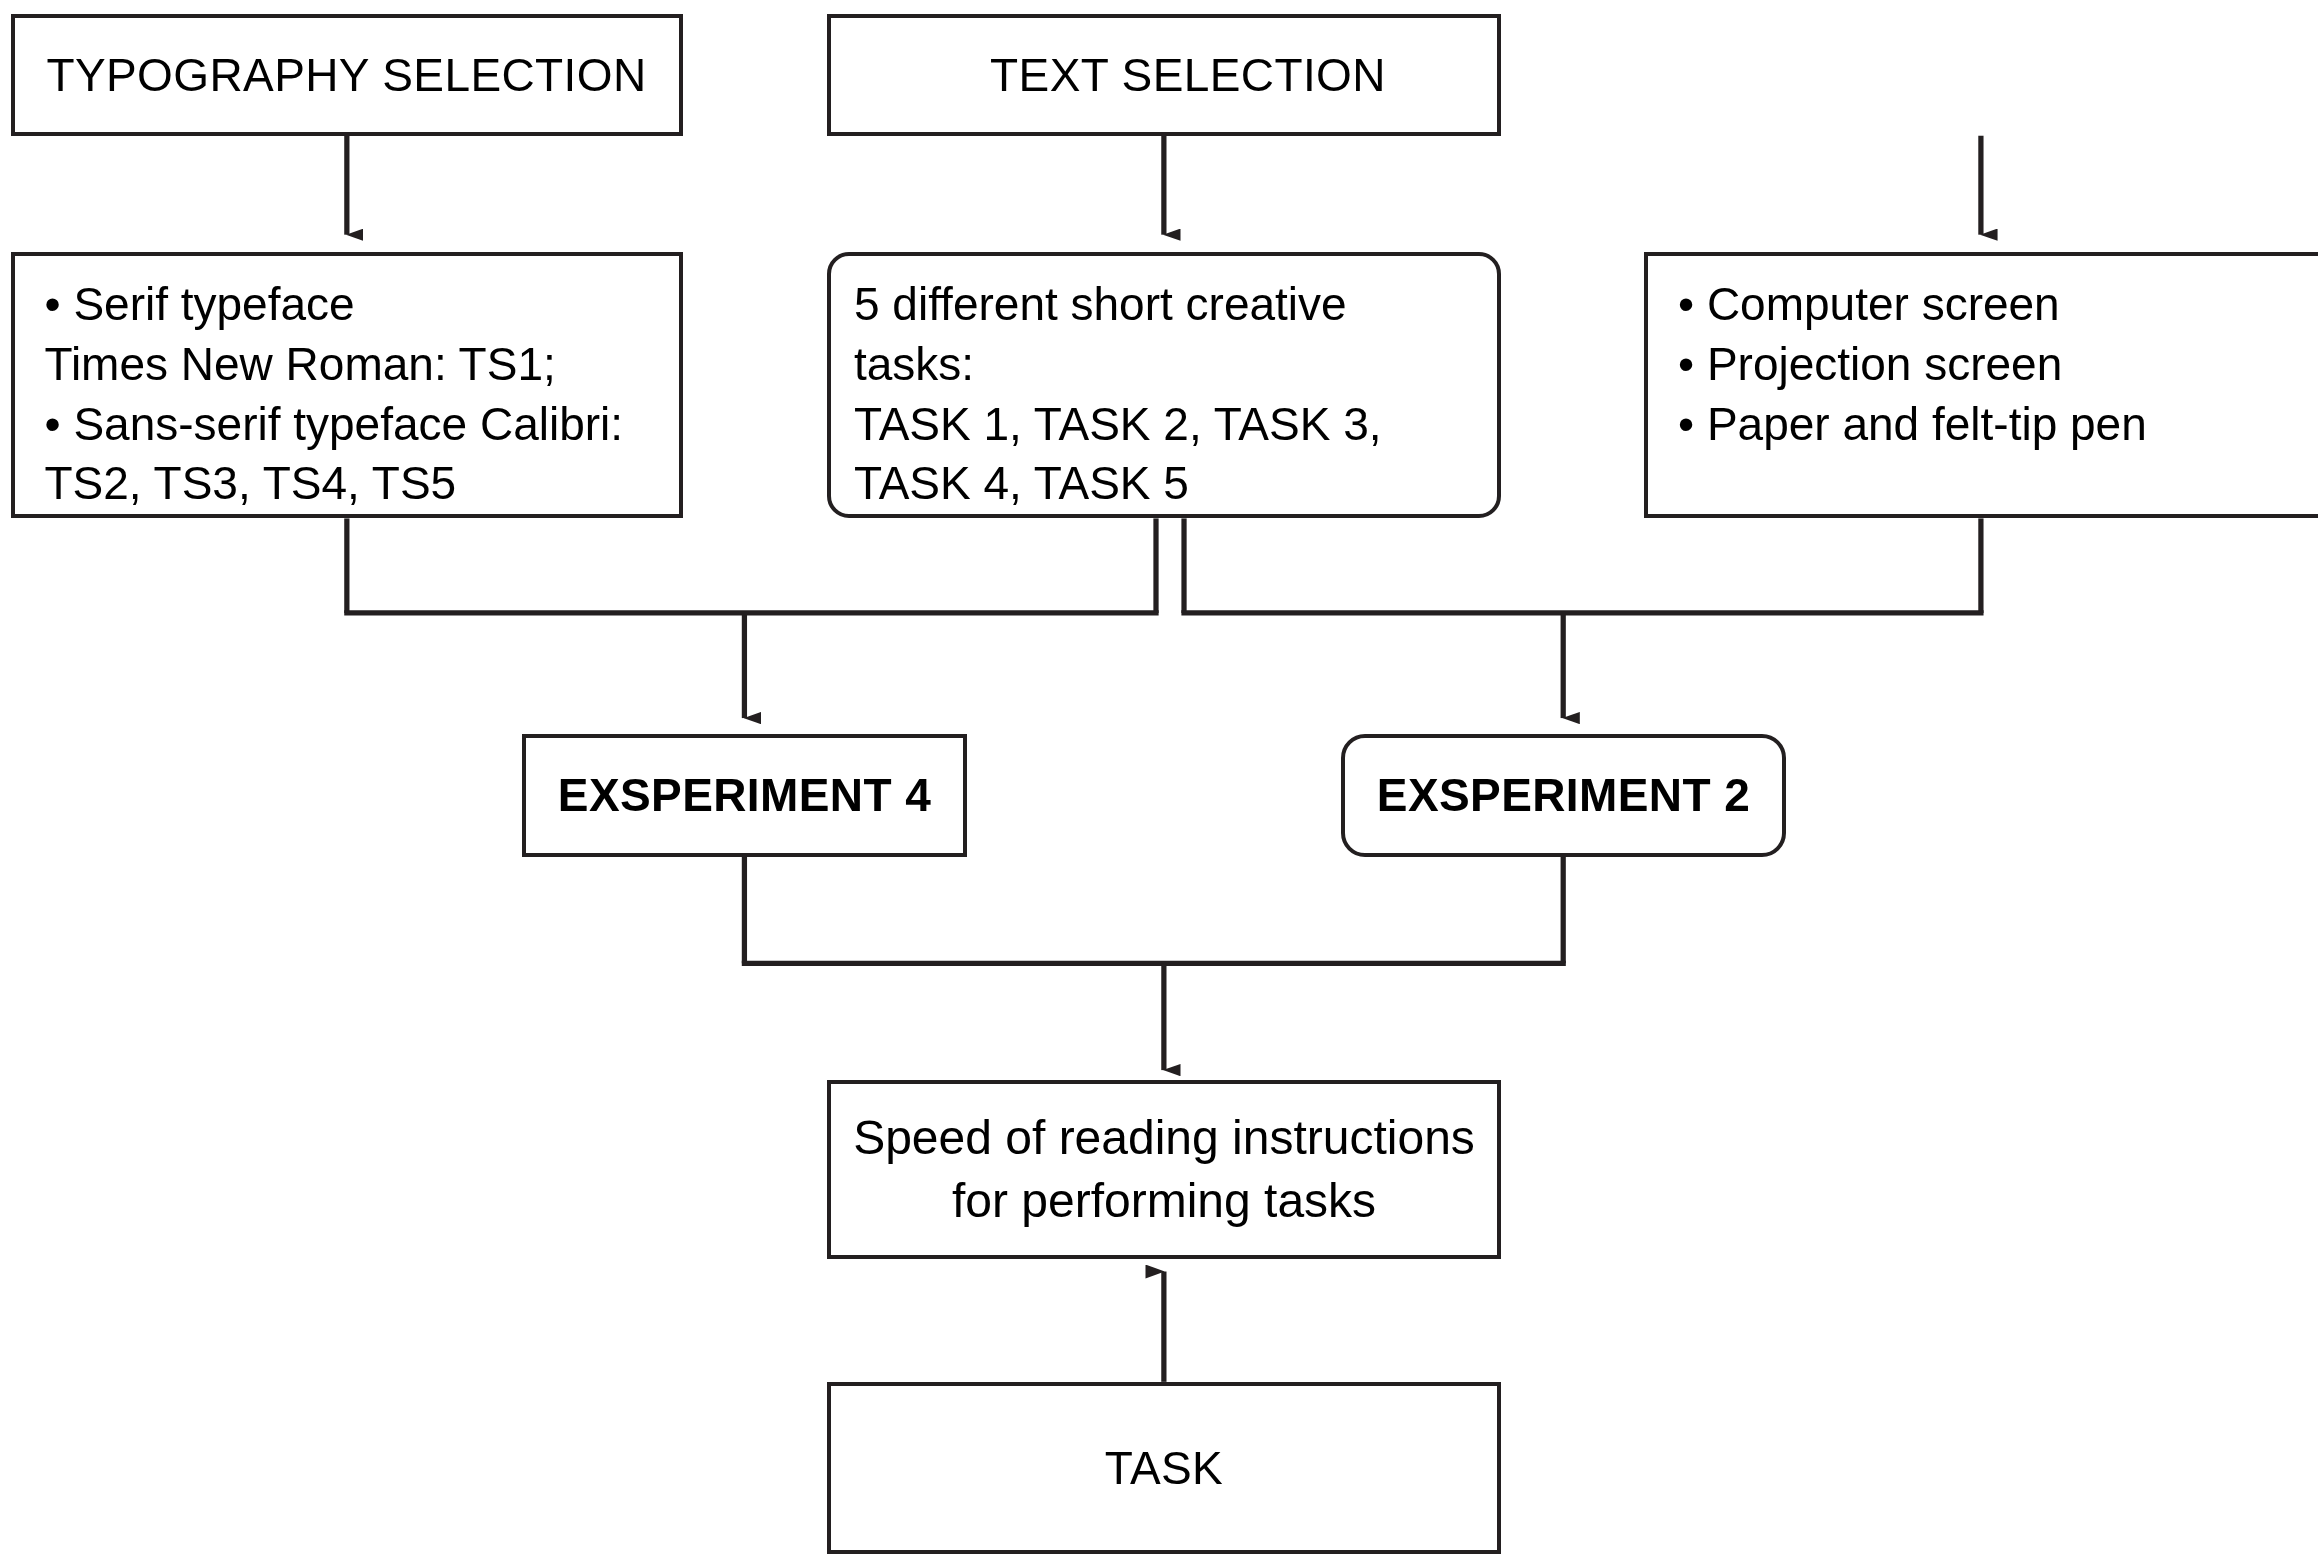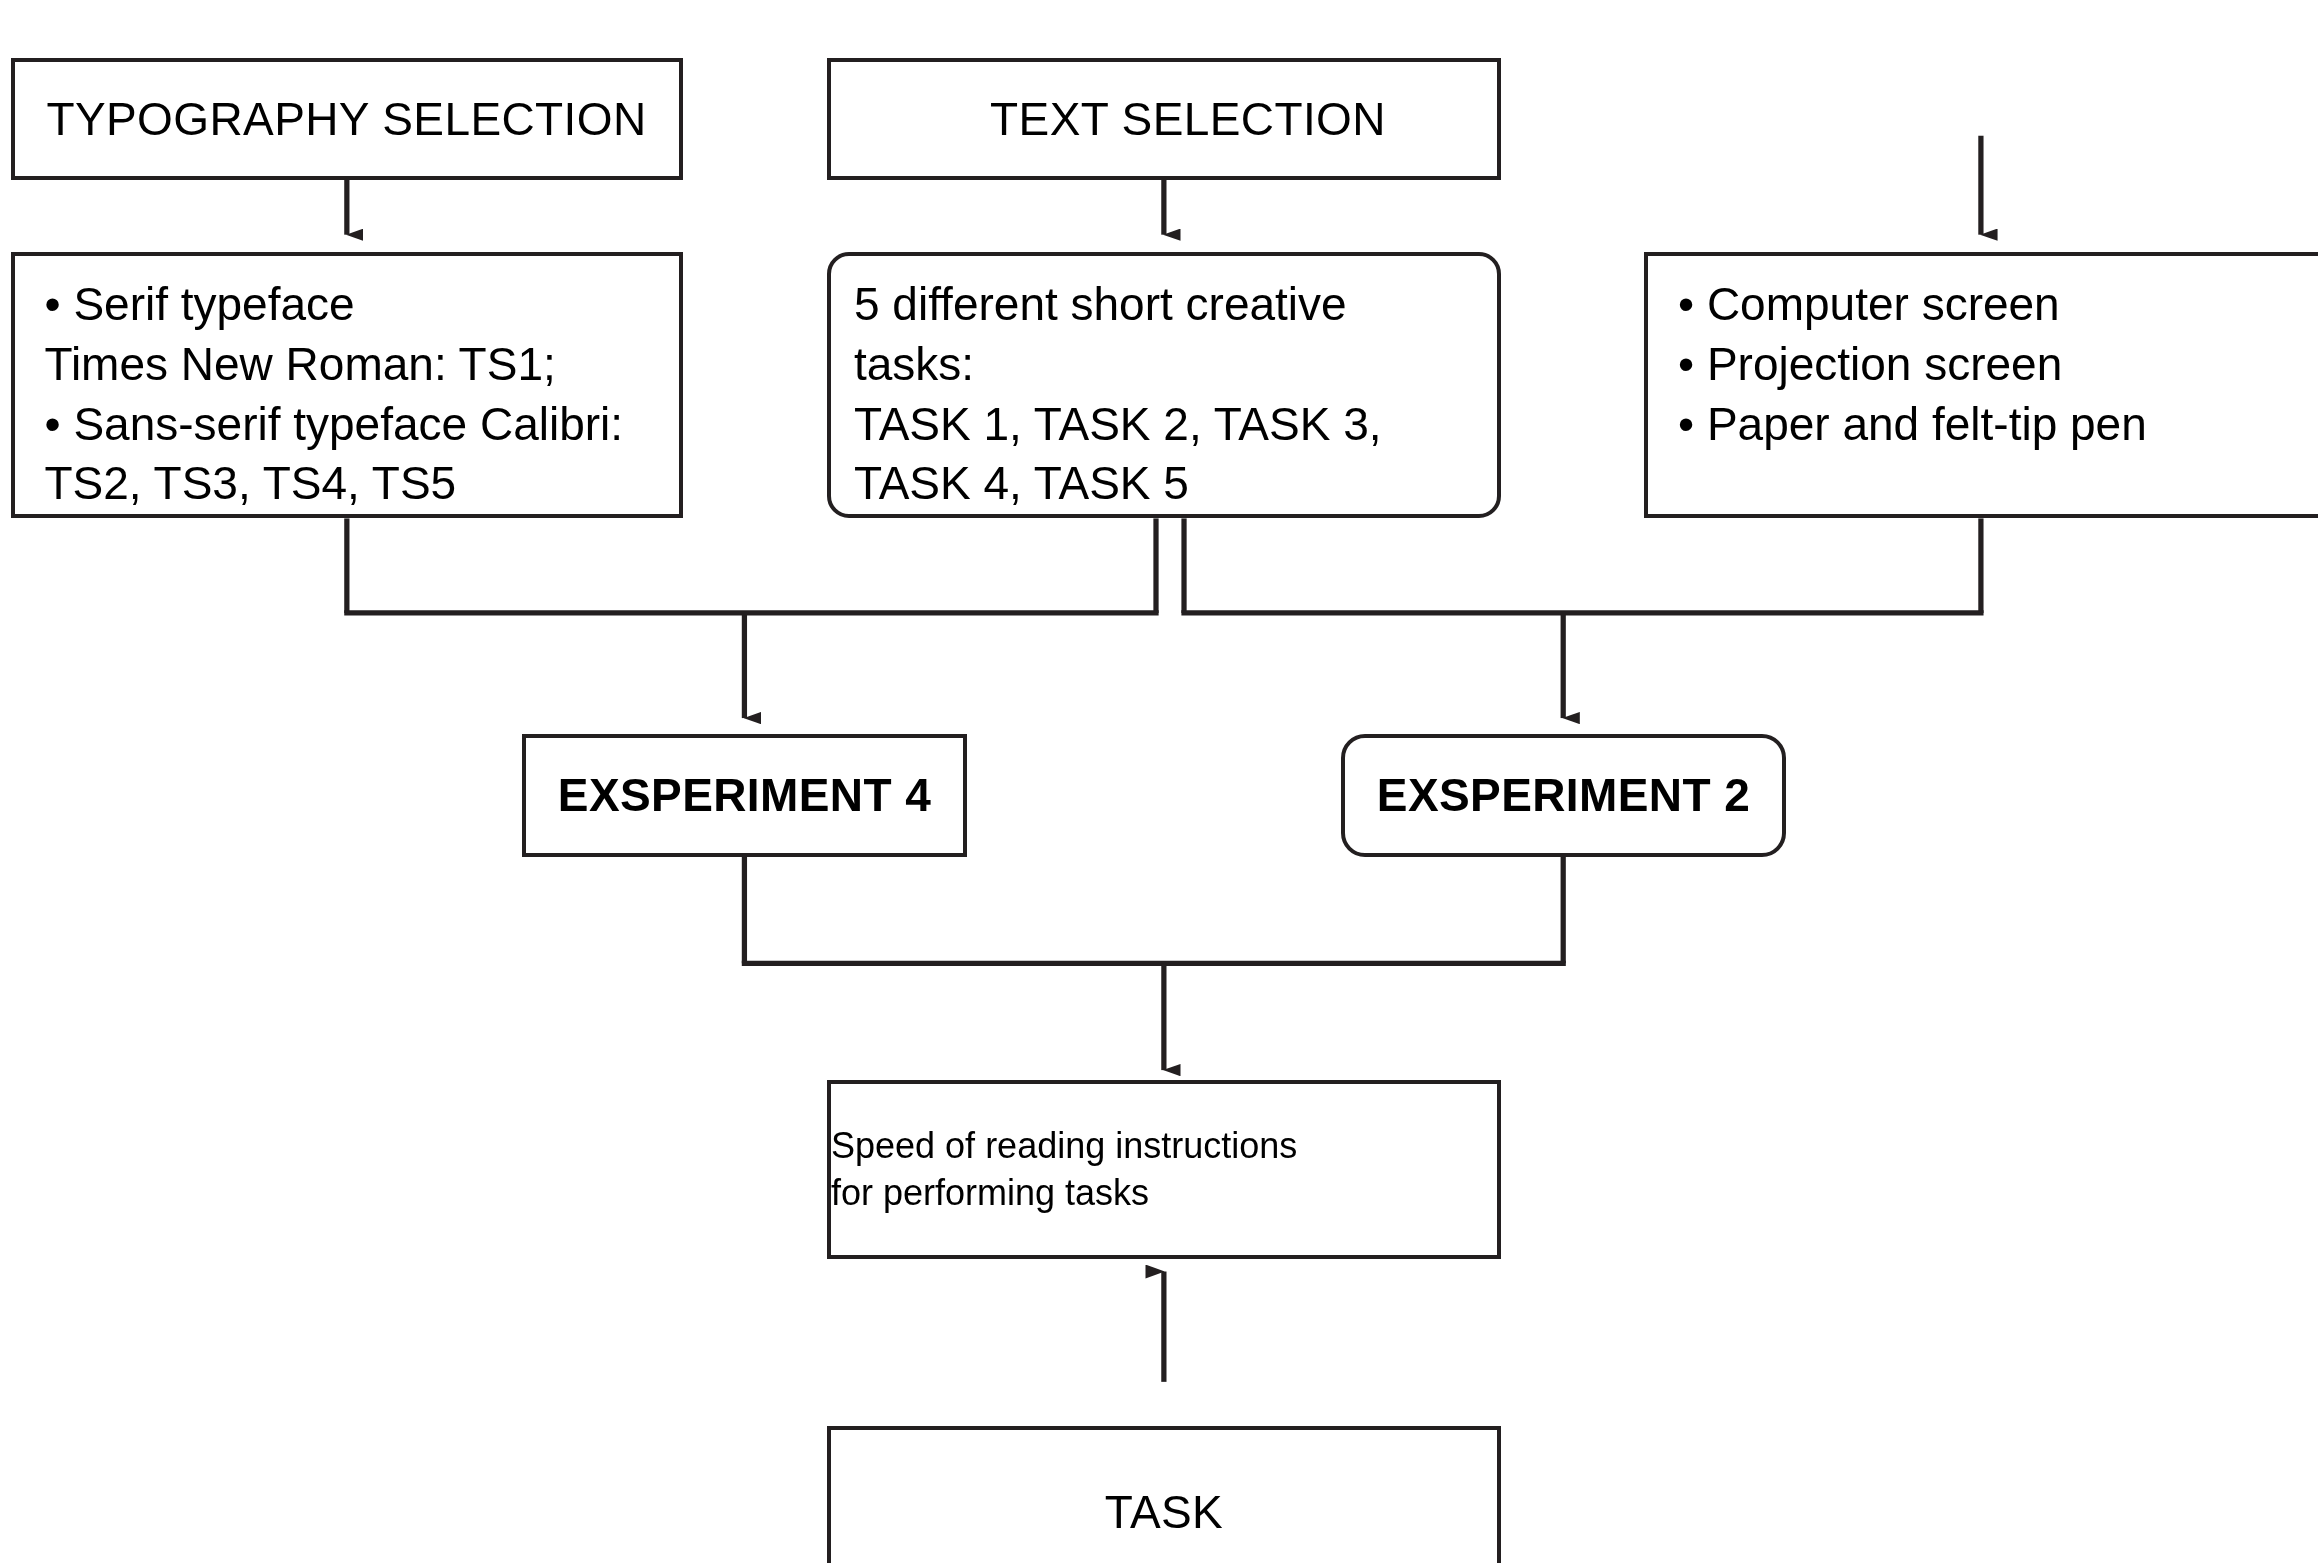--- a/index.html
+++ b/index.html
@@ -35,21 +35,20 @@
     font-family: "Liberation Sans", sans-serif;
   }
   .node .txt {
     width: 100%;
     white-space: pre-line;
   }
   
   .node.head {
     align-items: center;
     justify-content: flex-end;
-    margin-top: 44px;
   }
   .node.head .txt {
     text-align: center;
     font-size: 46px;
     line-height: 1.15;
     letter-spacing: 0.4px;
   }
   
   .node.list {
     align-items: flex-start;
@@ -72,21 +71,22 @@
     font-weight: bold;
     line-height: 1.15;
     letter-spacing: 0.4px;
   }
   
   .node.outcome {
     align-items: center;
     justify-content: center;
   }
   .node.outcome .txt {
-    font-size: 36px;
+    text-align: center;
+    font-size: 48px;
     line-height: 1.30;
   }
 </style>
 </head>
 <body>
 
 <div id="canvas">
 
   <svg class="wires" viewBox="0 0 2648 1786" xmlns="http://www.w3.org/2000/svg">
     <defs>

